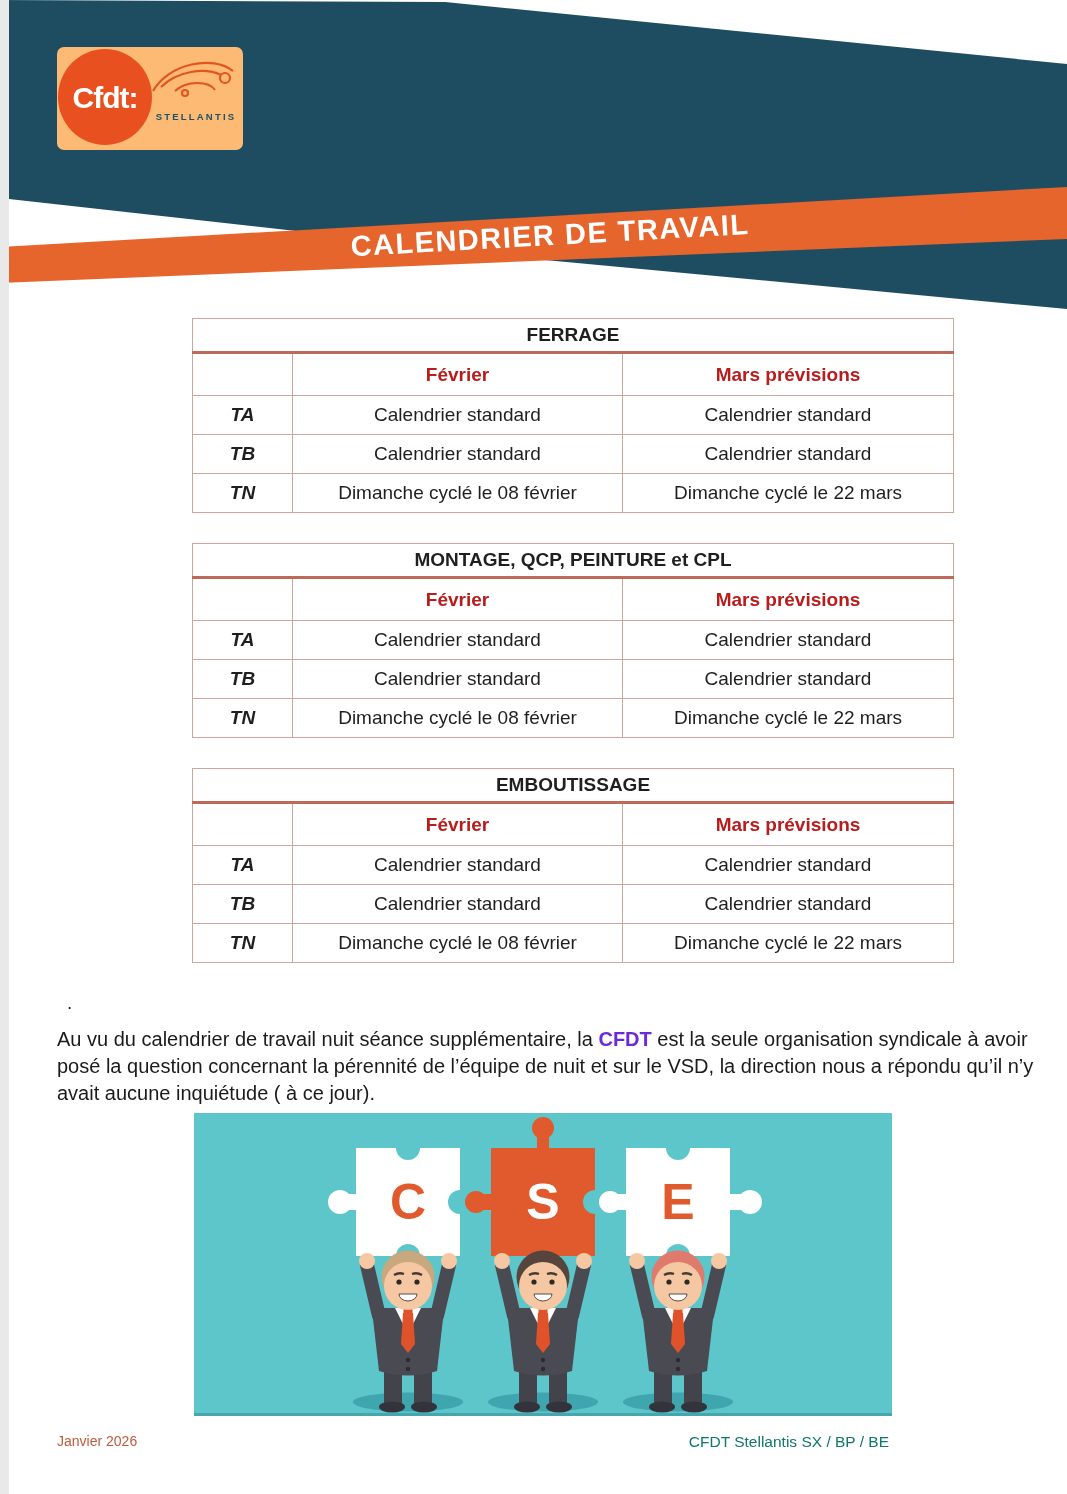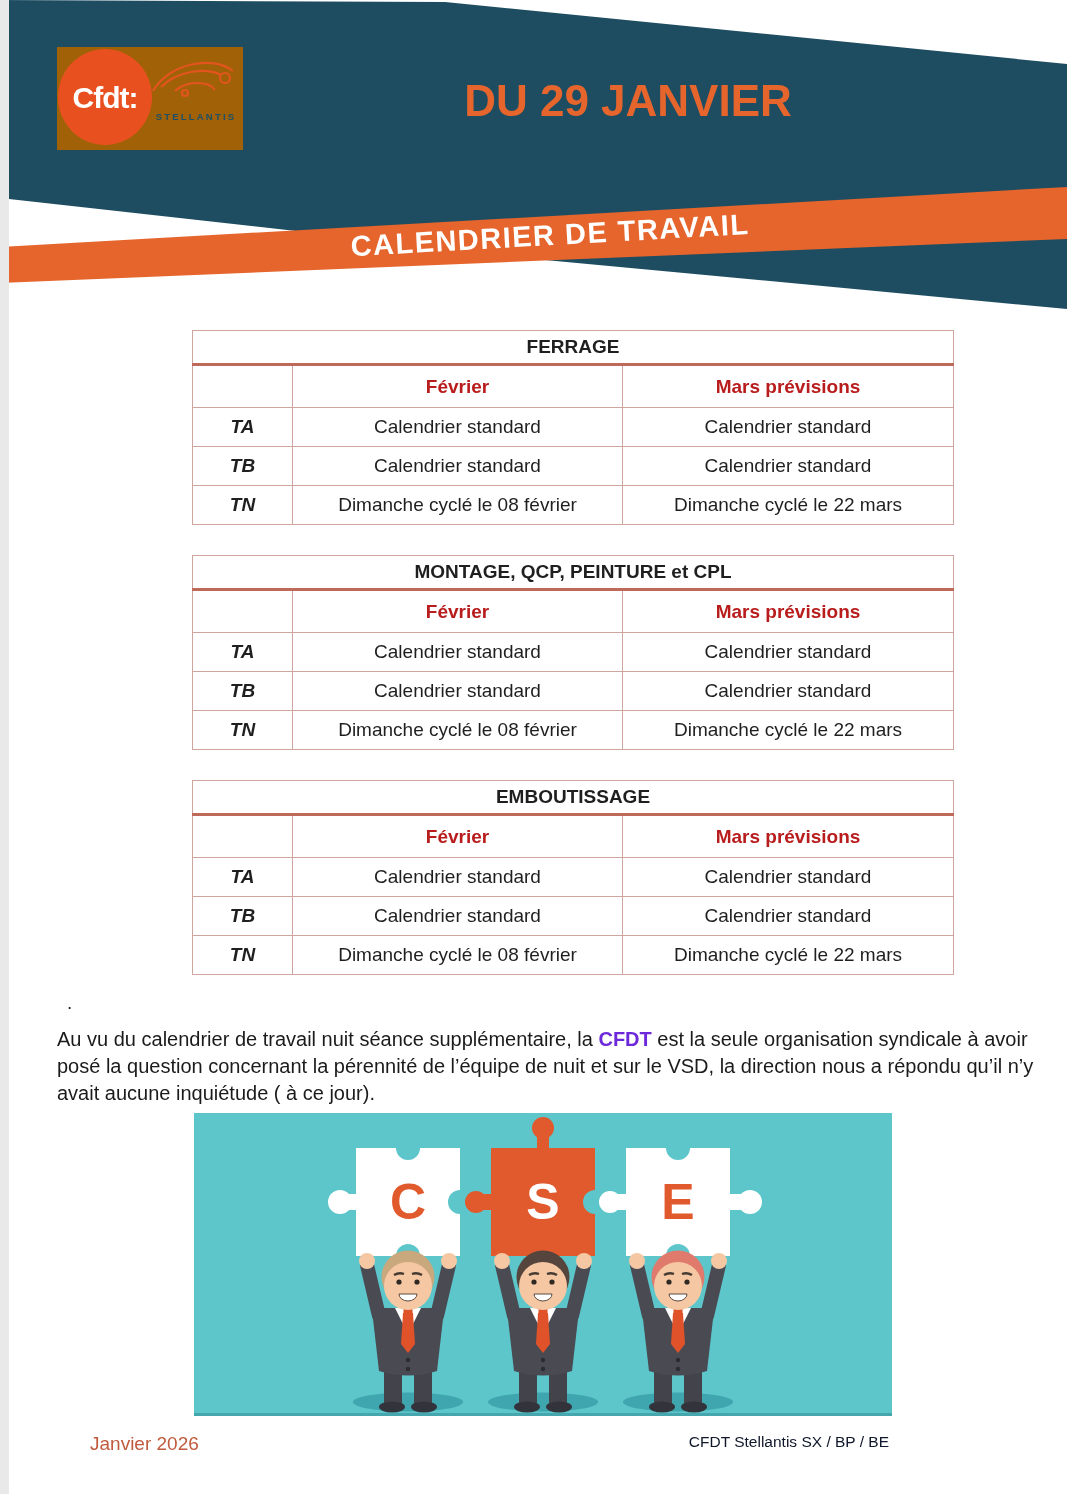--- a/index.html
+++ b/index.html
@@ -4,36 +4,36 @@
 <style>
   html,body{margin:0;padding:0;background:#fff;}
   .page{position:relative;width:1067px;height:1494px;background:#ffffff;overflow:hidden;
         font-family:"Liberation Sans","DejaVu Sans",sans-serif;}
   .edge-strip{position:absolute;left:0;top:0;width:9px;height:100%;background:#e9e9e9;z-index:60;}
   .header-svg{position:absolute;left:0;top:0;z-index:1;}
   .main-title{position:absolute;left:193px;top:72px;width:870px;text-align:center;z-index:5;
               color:#E5652D;font-weight:bold;font-size:44px;line-height:57px;letter-spacing:0px;}
   .banner-text{position:absolute;left:325px;top:219px;width:450px;text-align:center;z-index:5;
                transform:rotate(-3.2deg);color:#ffffff;font-weight:bold;font-size:29px;letter-spacing:1.5px;}
-  .logo-box{position:absolute;left:57px;top:47px;width:186px;height:103px;background:#a16207;z-index:6;}
+  .logo-box{position:absolute;left:57px;top:47px;width:186px;height:103px;background:#fdba74;z-index:6;border-radius:7px;}
   .tables-wrap{position:absolute;left:192px;top:318px;width:761px;z-index:5;}
-  .tables-wrap table{width:100%;border-collapse:collapse;table-layout:fixed;margin:12px 0 30px 0;padding-left:45px;}
+  .tables-wrap table{width:100%;border-collapse:collapse;table-layout:fixed;margin:0 0 30px 0;padding-left:45px;}
   .tables-wrap td{border:1px solid #cfa69e;text-align:center;vertical-align:middle;
                   color:#1f1f1f;font-size:19px;height:38px;padding:0 4px;}
   .t-title{font-weight:bold;color:#E2612C;font-size:20px;height:32px !important;
            border-bottom:3px solid #bf695b !important;}
   .t-head td{font-weight:bold;color:#b91c1c;height:41px;}
   .t-label{font-weight:bold;color:#161616;font-style:italic;}
   .pre-dot{position:absolute;left:67px;top:992px;font-size:19px;color:#222;z-index:5;}
   .para{position:absolute;left:57px;top:1026px;width:990px;font-size:20px;line-height:27px;
         color:#1b1b1b;z-index:5;}
   .para .cfdt{color:#6d28d9;font-weight:bold;}
   .illus{position:absolute;left:194px;top:1113px;z-index:5;}
-  .footer-left{position:absolute;left:57px;top:1433px;font-size:19px;color:#C05B3D;z-index:5;margin-left:33px;}
-  .footer-right{position:absolute;right:178px;top:1433px;font-size:15.5px;color:#0f172a;z-index:5;}
+  .footer-left{position:absolute;left:57px;top:1433px;font-size:14px;color:#C05B3D;z-index:5;}
+  .footer-right{position:absolute;right:178px;top:1433px;font-size:15.5px;color:#0f766e;z-index:5;}
 </style>
 </head>
 <body>
 
 <div class="page">
 
   <svg class="header-svg" width="1067" height="322" viewBox="0 0 1067 322">
     <polygon fill="#1E4D61" points="0,0 445,2 1067,64 1067,309 545,260 296,231 0,198"></polygon>
     <polygon fill="#E5652D" points="0,247 1067,187 1067,239 0,283"></polygon>
   </svg>
@@ -47,21 +47,20 @@
         <path d="M104,40 C120,24 148,20 164,28"></path>
         <path d="M118,44 C130,33 152,34 158,43"></path>
         <circle cx="168" cy="31" r="5"></circle>
         <circle cx="128" cy="46" r="3"></circle>
       </g>
       <text x="139" y="73" text-anchor="middle" font-size="9.5" font-weight="bold" fill="#1d4f66" letter-spacing="2.2">STELLANTIS</text>
     </svg>
   </div>
 
   <div class="main-title">
-    <div>DU 29 JANVIER</div>
   </div>
 
   <div class="banner-text">CALENDRIER DE TRAVAIL</div>
 
   <div class="tables-wrap">
     <table>
       <colgroup>
           <col style="width:100px">
           <col style="width:330px">
           <col style="width:331px">

